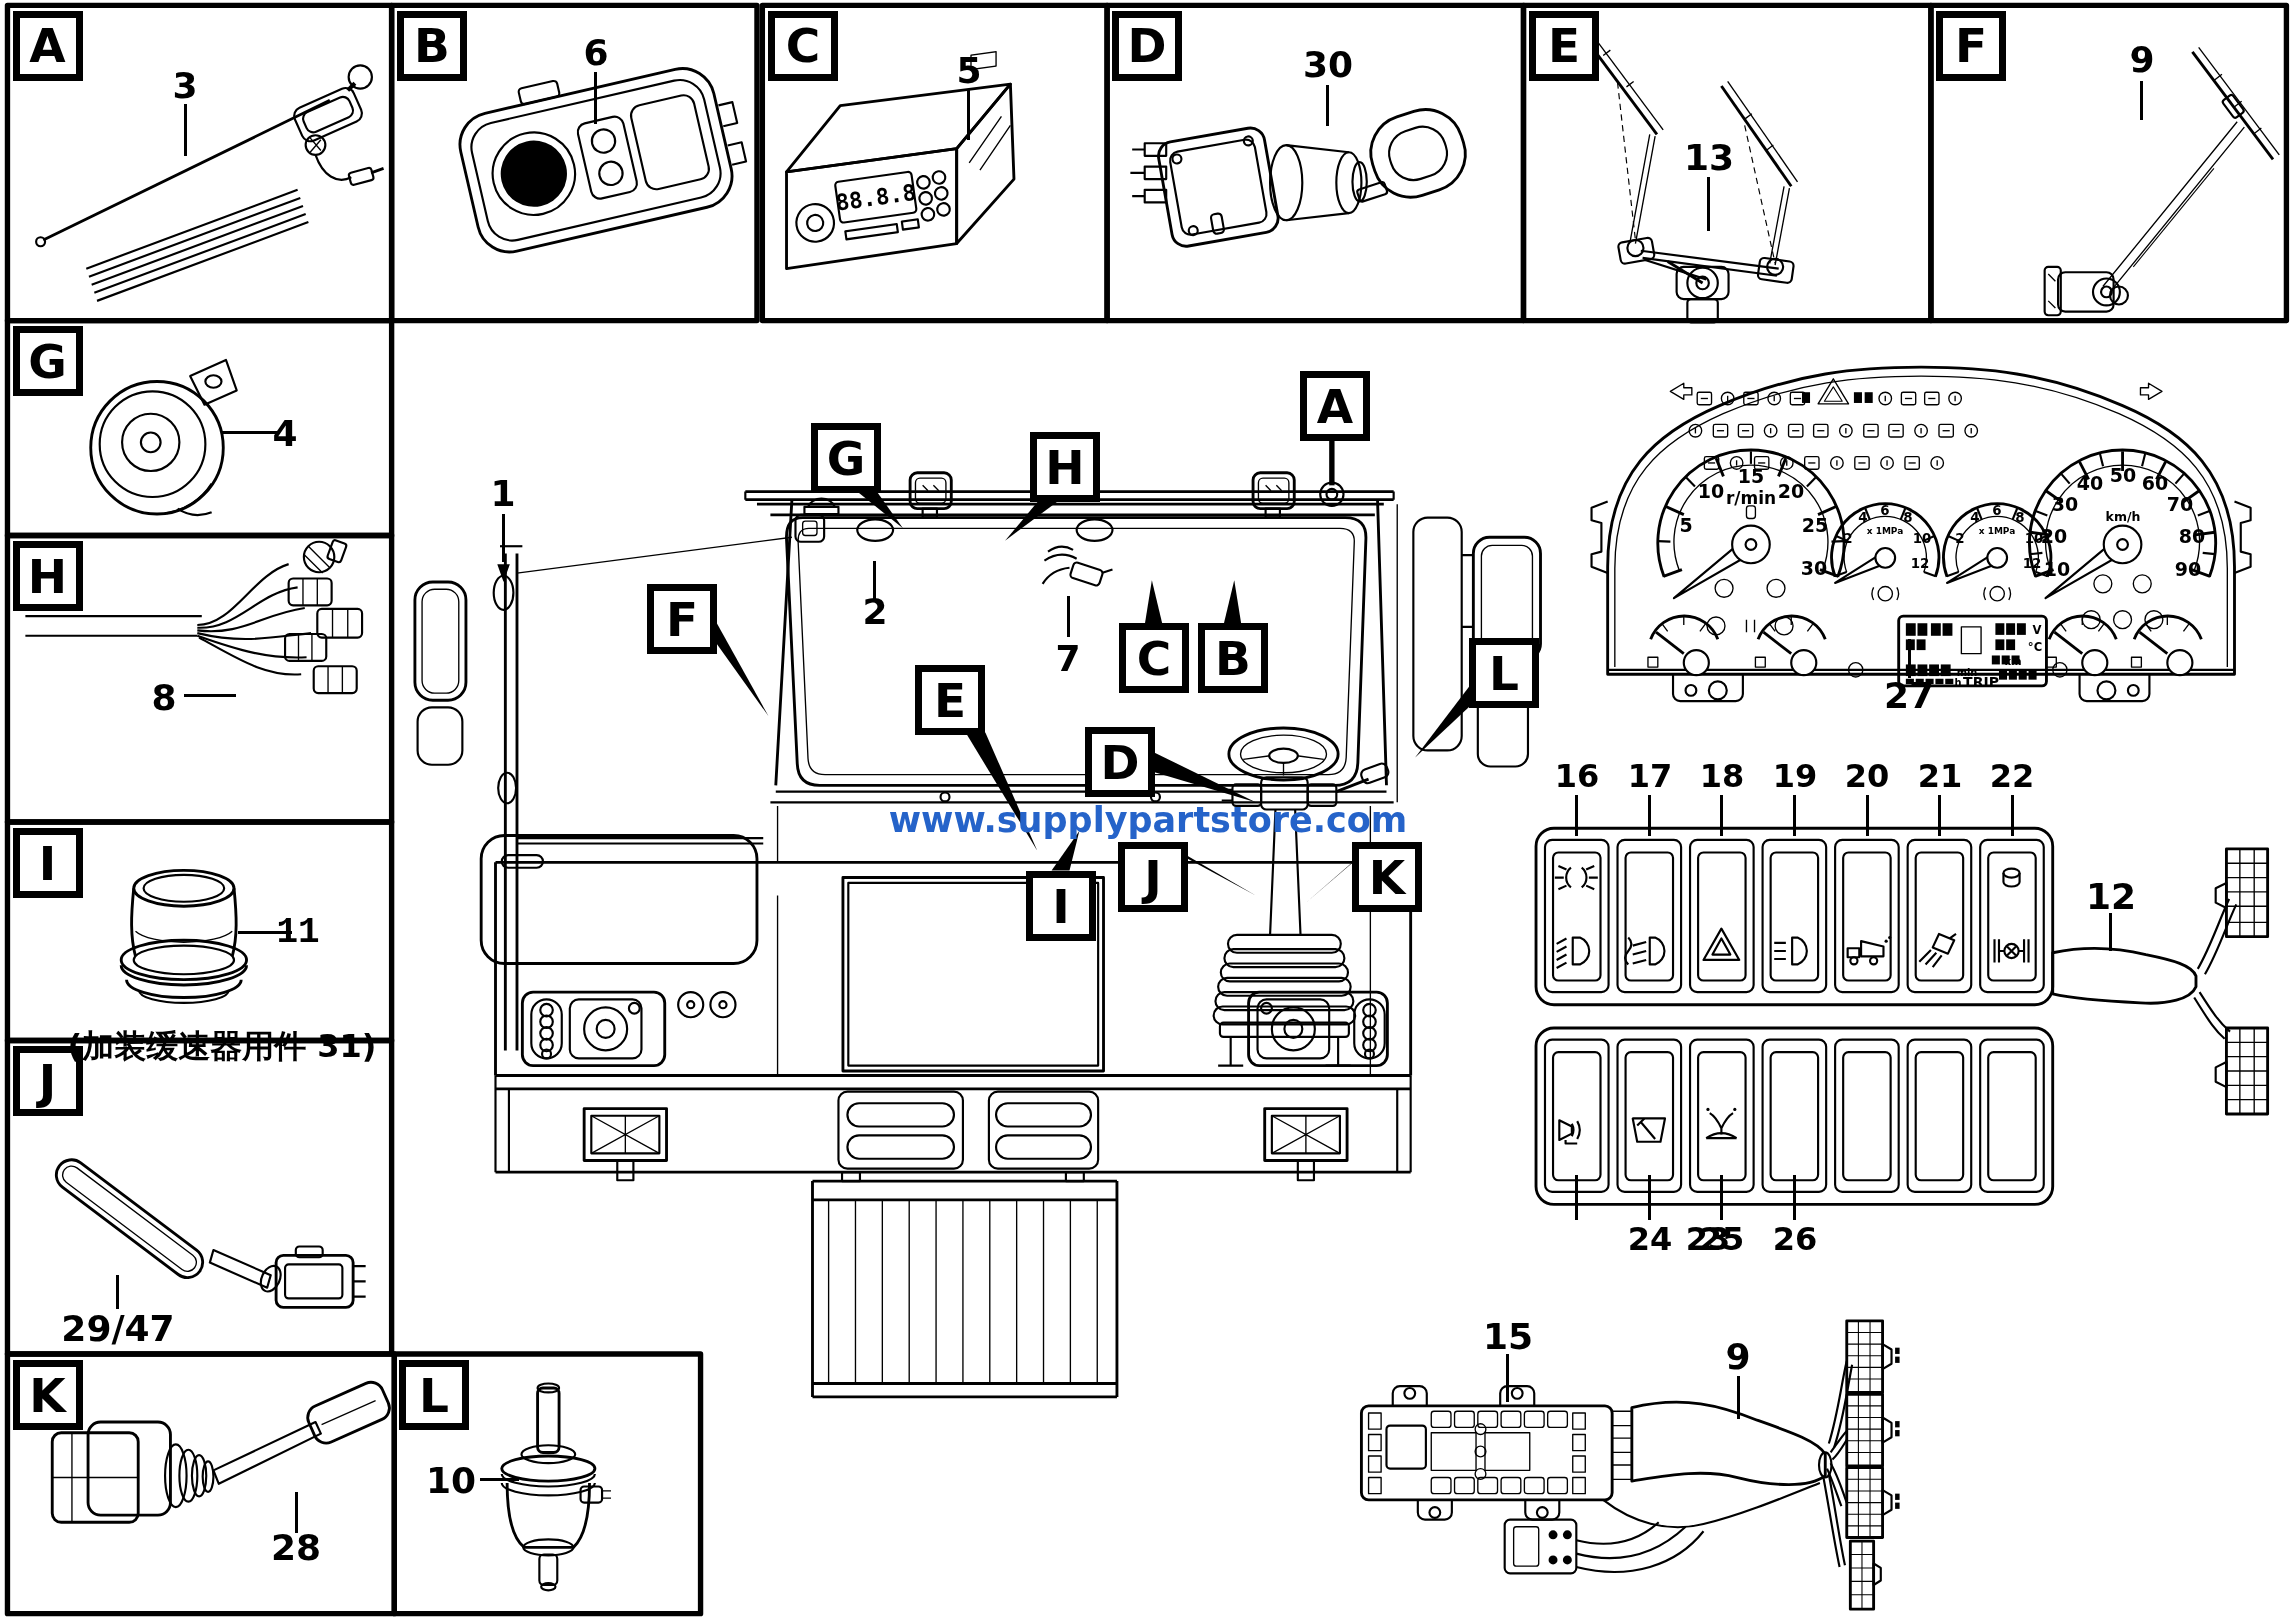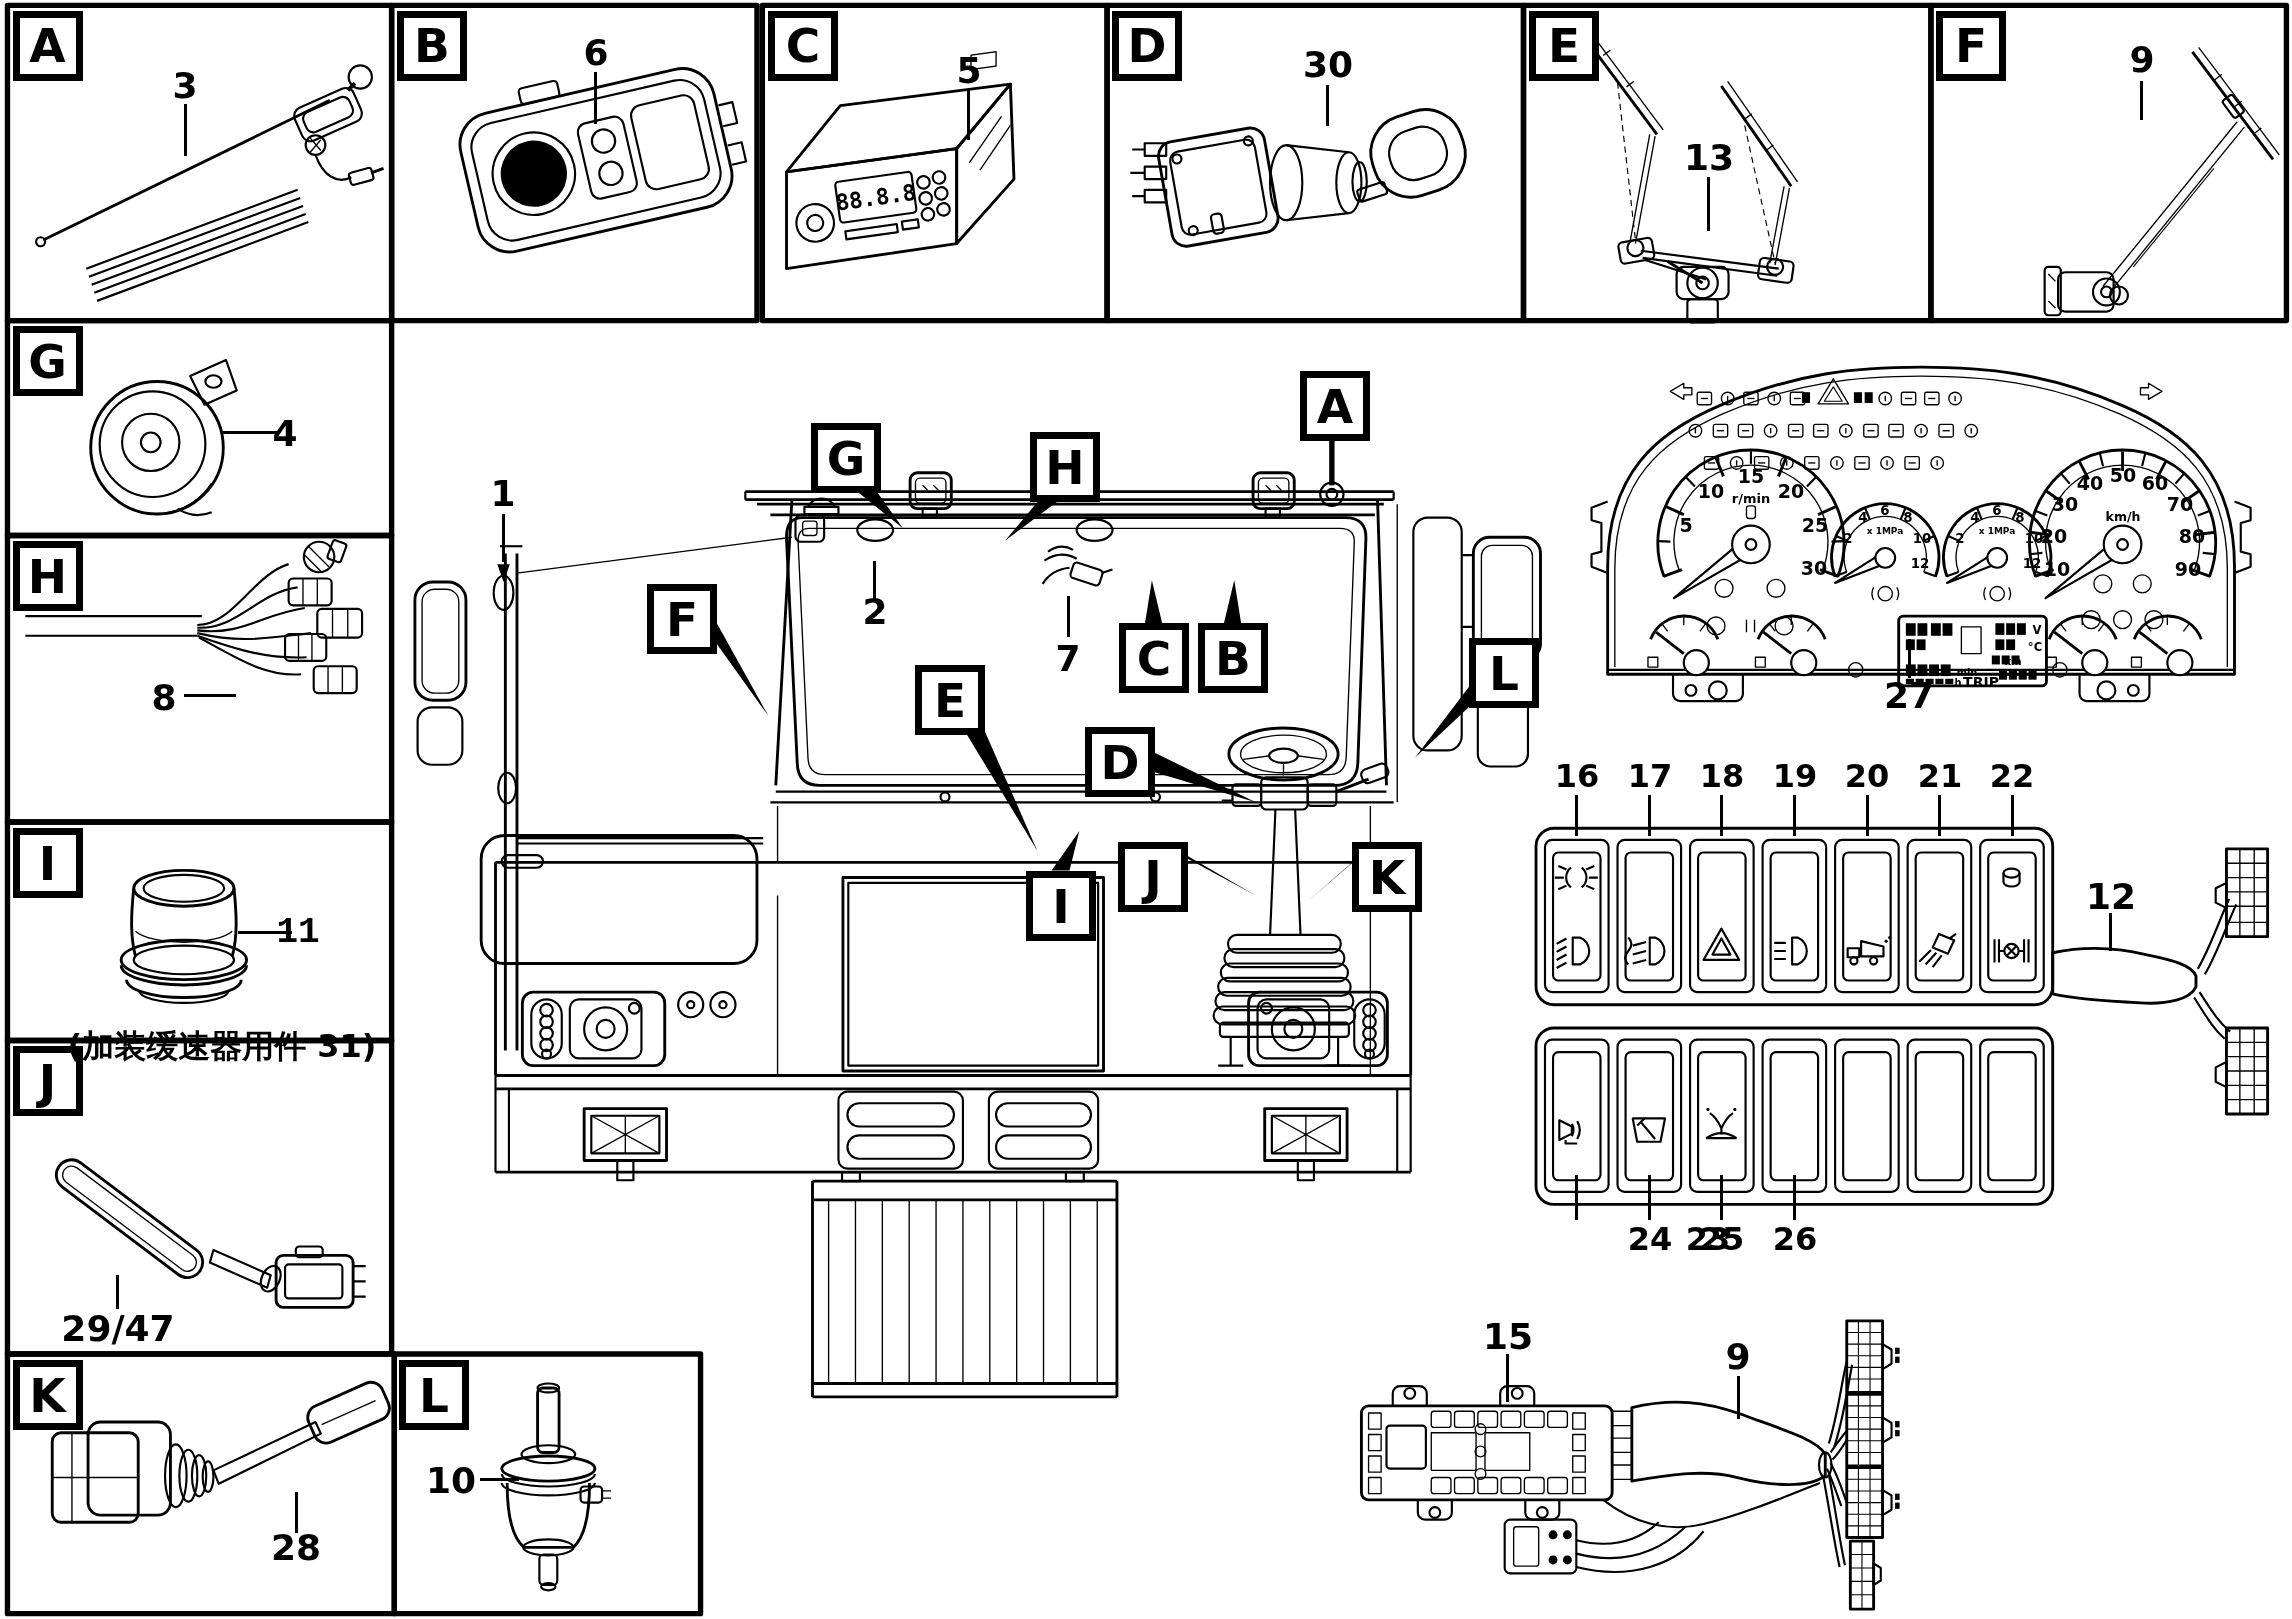--- a/index.html
+++ b/index.html
@@ -17,21 +17,21 @@
   #art .dsh{stroke-dasharray:7 5;stroke-width:1.3;}
   #art text{stroke:none;fill:#000;}
   .svgtxt{font-family:"DejaVu Sans Mono","Liberation Mono",monospace;font-weight:bold;font-size:25px;}
   .t{position:absolute;transform:translate(-50%,-50%);font-weight:bold;color:#000;white-space:nowrap;z-index:6;}
   .lbox{position:absolute;width:70px;height:70px;border:7.2px solid #000;background:#fff;box-sizing:border-box;
         display:flex;align-items:center;justify-content:center;font-size:47px;font-weight:bold;z-index:5;}
   .pnum{font-size:36px;}
   .snum{font-size:32px;}
   .tick{font-size:19px;}
   .tick-s{font-size:13.4px;}
-  .unit{font-size:13px;}
+  .unit{font-size:17px;}
   .lcdl{font-size:11.6px;}
   .note{font-size:32px;}
   .ld{position:absolute;background:#000;z-index:4;}
   .wm1{position:absolute;transform:translate(-50%,-50%);font-weight:bold;font-size:35px;color:#2563c9;z-index:8;letter-spacing:0px;}
   .wm2{position:absolute;transform:translate(-50%,-50%);font-weight:bold;font-size:61px;color:#fff;
        -webkit-text-stroke:2.2px #8f8f8f;opacity:.92;z-index:7;letter-spacing:1.8px;}
 </style>
 </head>
 <body>
 
@@ -1024,15 +1024,16 @@
 <span class="t tick" style="left:2192px;top:536px;">80</span>
 <span class="t tick" style="left:2188px;top:569px;">90</span>
 <span class="t unit" style="left:2123px;top:516px;font-size:12.5px;">km/h</span>
 <span class="t lcdl" style="left:2037px;top:630px;">V</span>
 <span class="t lcdl" style="left:2035px;top:647px;">°C</span>
 <span class="t lcdl" style="left:2013px;top:661px;font-size:9.9px;">km</span>
 <span class="t lcdl" style="left:1967px;top:672px;font-size:9.9px;">min</span>
 <span class="t lcdl" style="left:1958px;top:682px;font-size:9.9px;">h</span>
 <span class="t lcdl" style="left:1981px;top:682px;font-size:14px;">TRIP</span>
 
+<div class="wm1" style="left:1148px;top:820px;">www.supplypartstore.com</div>
 
 </div>
 
 
 </body></html>

